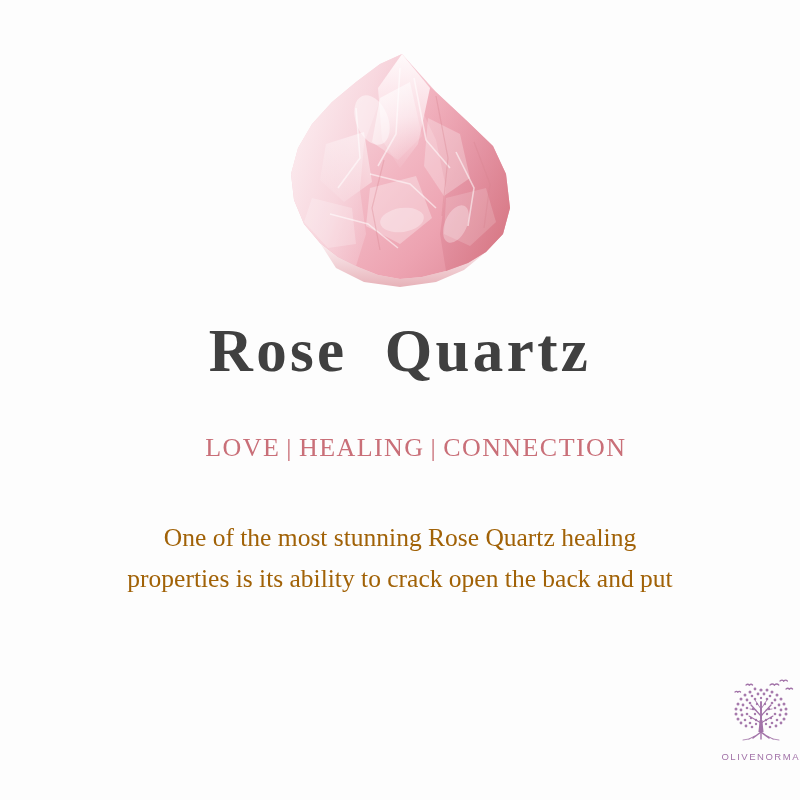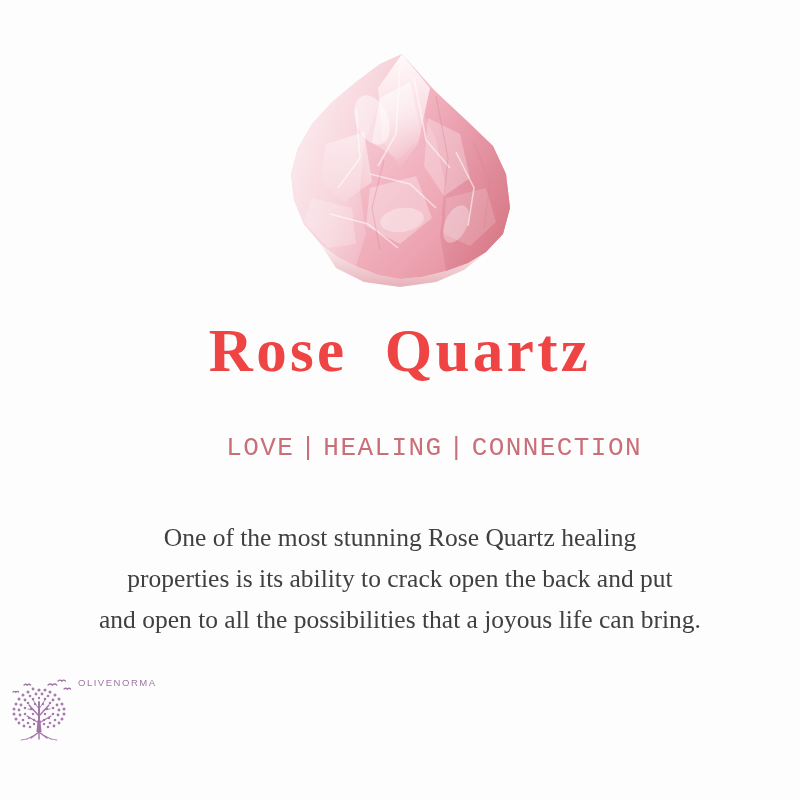--- a/index.html
+++ b/index.html
@@ -37,33 +37,33 @@
   .crystal-svg {
     display: block;
     margin-top: 48px;
   }
 
   
   .title {
     font-family: "Liberation Serif", "DejaVu Serif", serif;
     font-size: 61px;
     font-weight: 700;
-    color: #ef4444;
+    color: #404040;
     letter-spacing: 0.055em;
     line-height: 1;
     margin: 0;
     padding: 0;
     text-align: center;
     white-space: pre;
   }
 
   
   .subtitle {
     margin: 28px 0 0 0;
-    font-family: Liberation Mono, monospace;
+    font-family: Liberation Serif, serif;
     font-size: 26px;
     font-weight: 300;
     color: #c96f78;
     letter-spacing: 0.055em;
     text-align: center;
     line-height: 1;
     white-space: pre;
   }
   .subtitle .sep {
     color: #c96f78;
@@ -72,36 +72,36 @@
   }
 
   
   .body-text {
     margin: 30px 0 0 0;
     width: 740px;
     text-align: center;
     font-family: "Liberation Serif", "DejaVu Serif", serif;
     font-size: 25.5px;
     line-height: 41px;
-    color: #404040;
+    color: #a16207;
   }
   .body-text .line {
     display: block;
     white-space: nowrap;
   }
 
   
   .logo {
     position: absolute;
     left: 0;
-    right: 8px;
+    right: 0;
     top: 676px;
     display: flex;
-    flex-direction: row;
-    align-items: flex-start;
+    flex-direction: column;
+    align-items: flex-end;
   }
   .logo-wordmark {
     margin-top: 2px;
     font-family: "Liberation Sans", "DejaVu Sans", sans-serif;
     font-size: 9.5px;
     letter-spacing: 0.16em;
     color: #a273a8;
     font-weight: 400;
     line-height: 1;
   }
@@ -200,21 +200,20 @@
 
   <h1 class="title">Rose  Quartz</h1>
 
   <div class="subtitle">
     <span>LOVE</span><span class="sep">|</span><span>HEALING</span><span class="sep">|</span><span>CONNECTION</span>
   </div>
 
   <p class="body-text">
     <span class="line">One of the most stunning Rose Quartz healing</span>
     <span class="line">properties is its ability to crack open the back and put</span>
-    <span class="line">and open to all the possibilities that a joyous life can bring.</span>
   </p>
 
   <div class="logo">
     <svg width="78" height="74" viewBox="0 0 78 74" aria-label="Tree of life logo">
       <g fill="#a273a8">
 
         <g opacity="0.95">
           <circle cx="39" cy="14" r="1.6"></circle>
             <circle cx="33" cy="13" r="1.4"></circle>
             <circle cx="45" cy="14" r="1.5"></circle>

